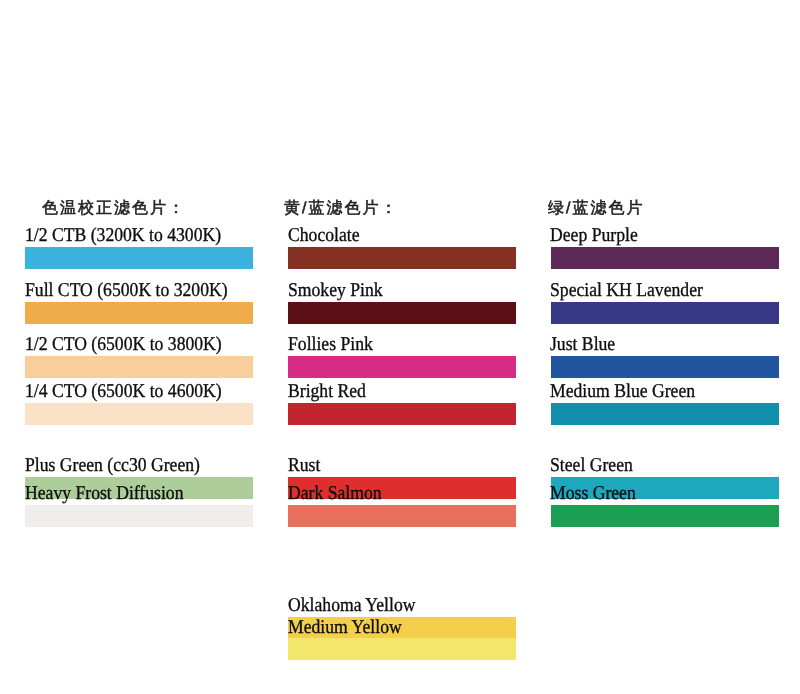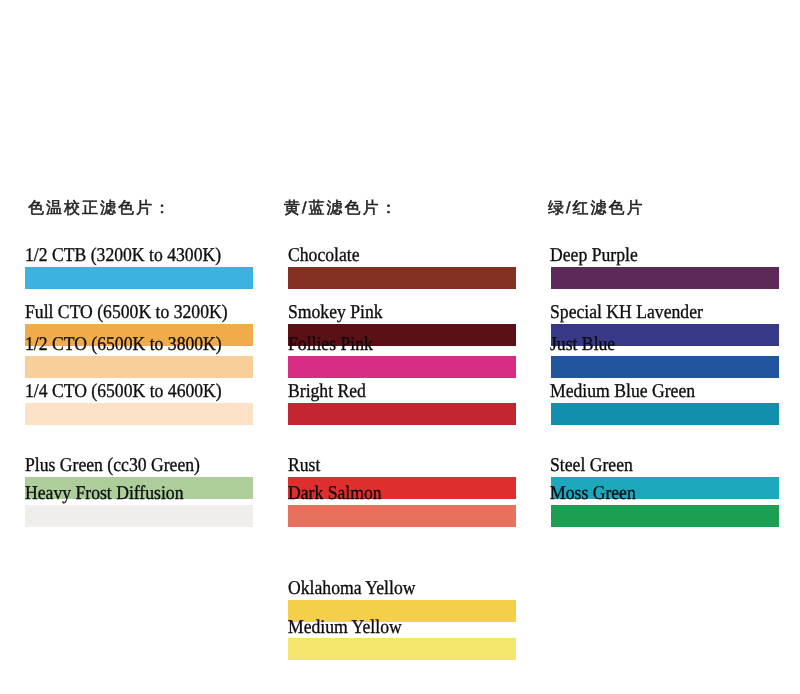--- a/index.html
+++ b/index.html
@@ -39,38 +39,38 @@
     top: 201px;
     font-family: "Liberation Sans", sans-serif;
     font-size: 16px;
     line-height: 16px;
     color: #232323;
     letter-spacing: 2px;
     white-space: nowrap;
     transform: translateZ(0);
     -webkit-text-stroke: 0.55px #232323;
   }
-  #col-1 .col-heading { left: 3px; }
+  #col-1 .col-heading { left: 17px; }
   #col-2 .col-heading { left: -4px; }
   #col-3 .col-heading { left: -3px; }
 
   
   .swatch {
     position: absolute;
     left: 0;
     width: 228px;
     height: 43px;
   }
-  .swatch.r1 { top: 246px; text-align: right; }
-  .swatch.r2 { top: 303px; text-decoration: underline; }
+  .swatch.r1 { top: 226px; text-align: right; }
+  .swatch.r2 { top: 281px; text-decoration: underline; }
   .swatch.r3 { top: 335px; }
   .swatch.r4 { top: 382px; }
   .swatch.r5 { top: 456px; }
   .swatch.r6 { top: 484px; }
-  .swatch.r7 { top: 579px; }
+  .swatch.r7 { top: 596px; }
   .swatch.r8 { top: 618px; }
 
   
   .swatch.r1 > .swatch-bar { top: 21px; }
   .swatch.r2 > .swatch-bar { top: 21px; }
   .swatch.r3 > .swatch-bar { top: 20.5px; }
   .swatch.r4 > .swatch-bar { top: 20.5px; }
   .swatch.r5 > .swatch-bar { top: 21px; }
   .swatch.r6 > .swatch-bar { top: 21px; }
   .swatch.r7 > .swatch-bar { top: 20.5px; }
@@ -164,21 +164,21 @@
       <div class="swatch-label">Oklahoma Yellow</div>
       <div class="swatch-bar" style="background-color: rgb(244, 208, 74);"></div>
     </div>
     <div class="swatch r8">
       <div class="swatch-label">Medium Yellow</div>
       <div class="swatch-bar" style="background-color: rgb(242, 230, 109);"></div>
     </div>
   </div>
 
   <div class="column" id="col-3">
-    <div class="col-heading">绿/红滤色片</div>
+    <div class="col-heading">绿/蓝滤色片</div>
 
     <div class="swatch r1">
       <div class="swatch-label">Deep Purple</div>
       <div class="swatch-bar" style="background-color: rgb(93, 41, 89);"></div>
     </div>
     <div class="swatch r2">
       <div class="swatch-label">Special KH Lavender</div>
       <div class="swatch-bar" style="background-color: rgb(56, 56, 136);"></div>
     </div>
     <div class="swatch r3">

